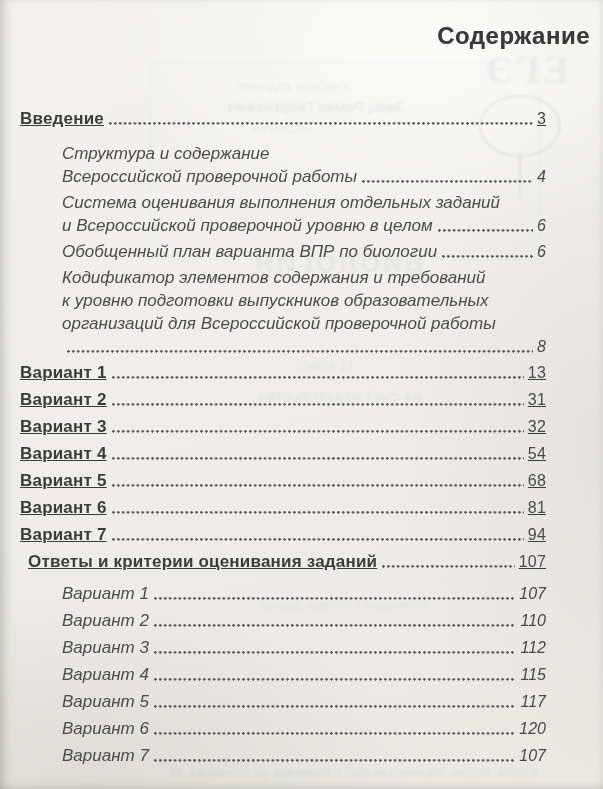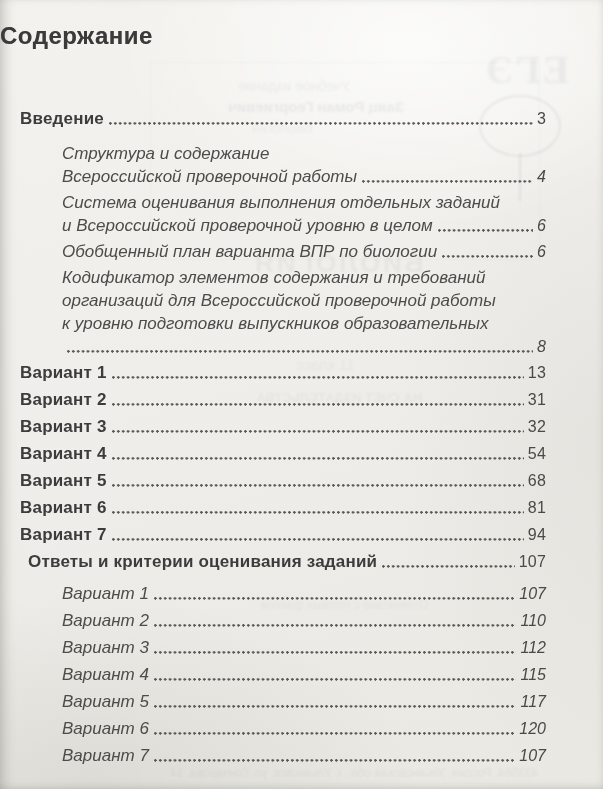--- a/index.html
+++ b/index.html
@@ -15,30 +15,30 @@
       linear-gradient(165deg,#f3f2ee 0%,#efeeea 45%,#e9e8e3 100%);
     box-shadow:
       inset 10px 0 14px -8px rgba(120,117,110,.45),
       inset -4px 0 8px -5px rgba(140,137,130,.25),
       inset 0 -6px 10px -6px rgba(140,137,130,.30);
   }
 
   
   .title{
     position:absolute;top:22px;left:0;width:590px;
-    text-align:left;
+    text-align:right;
     font-size:24px;font-weight:bold;letter-spacing:.5px;
     color:#3b3a3a;
     text-shadow:0 0 .6px rgba(59,58,58,.45);
   }
 
   
   .toc{position:absolute;top:107px;left:20px;right:57px;font-size:17px;color:#4b4a48;}
   .entry{line-height:23px;margin-bottom:3px;}
-  .lvl1{font-weight:bold;color:#3d3c3c;margin-bottom:4px;letter-spacing:.2px;}
+  .lvl1{font-weight:bold;color:#3d3c3c;margin-bottom:4px;letter-spacing:.2px;text-decoration:underline;}
   .lvl2{padding-left:42px;color:#4d4c4a;font-style:italic;}
   .m-intro{margin-bottom:12px;}
   .m-answers{margin-bottom:9px;margin-left:8px;}
   .sub{margin-bottom:4px;}
   .row{display:flex;}
   .lbl{white-space:nowrap;}
   .leader{flex:1;position:relative;min-width:14px;}
   .leader::after{
     content:"";position:absolute;left:5px;right:4px;bottom:5px;height:3px;
     background-image:radial-gradient(circle at 1.4px 1.4px, rgba(66,65,63,.85) 1.05px, rgba(66,65,63,0) 1.5px);
@@ -125,22 +125,22 @@
     <div class="entry lvl2">
       <div class="row">
         <span class="lbl">Обобщенный план варианта ВПР по биологии</span>
         <span class="leader"></span>
         <span class="pg">6</span>
       </div>
     </div>
 
     <div class="entry lvl2">
       <div>Кодификатор элементов содержания и требований</div>
+      <div>к уровню подготовки выпускников образовательных</div>
       <div>организаций для Всероссийской проверочной работы</div>
-      <div>к уровню подготовки выпускников образовательных</div>
       <div class="row">
         <span class="leader"></span>
         <span class="pg">8</span>
       </div>
     </div>
 
     <div class="entry lvl1">
       <div class="row">
         <span class="lbl">Вариант 1</span>
         <span class="leader"></span>

